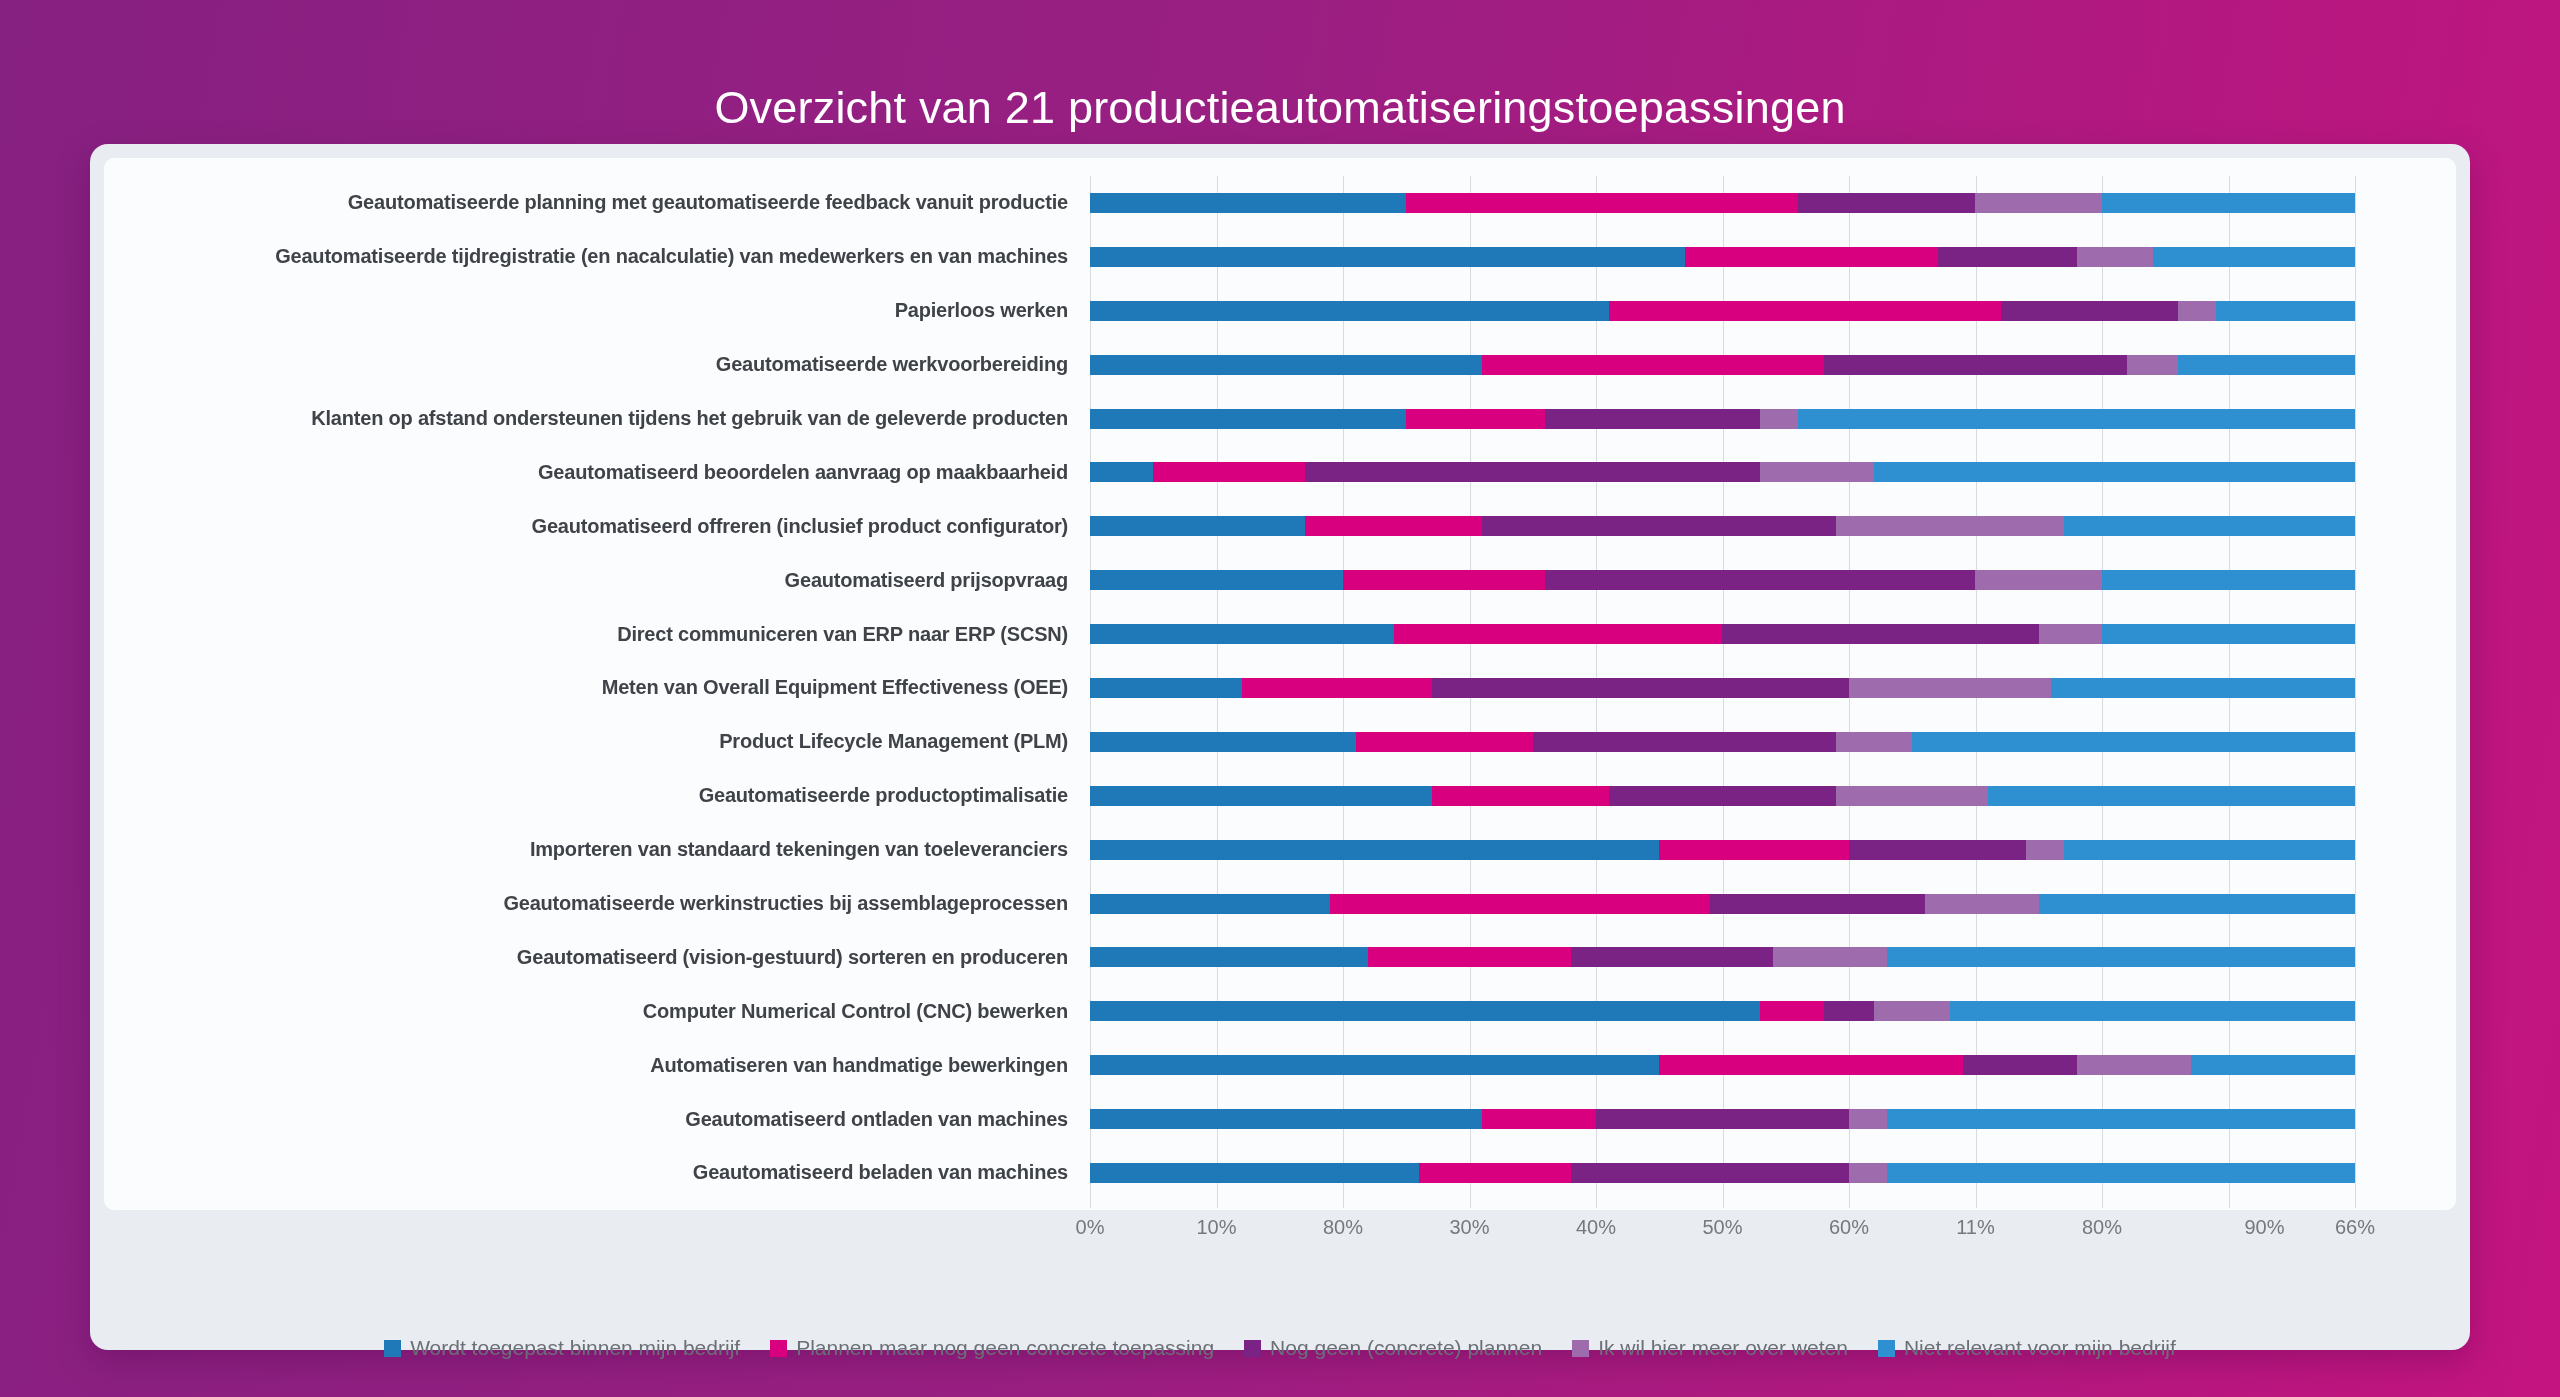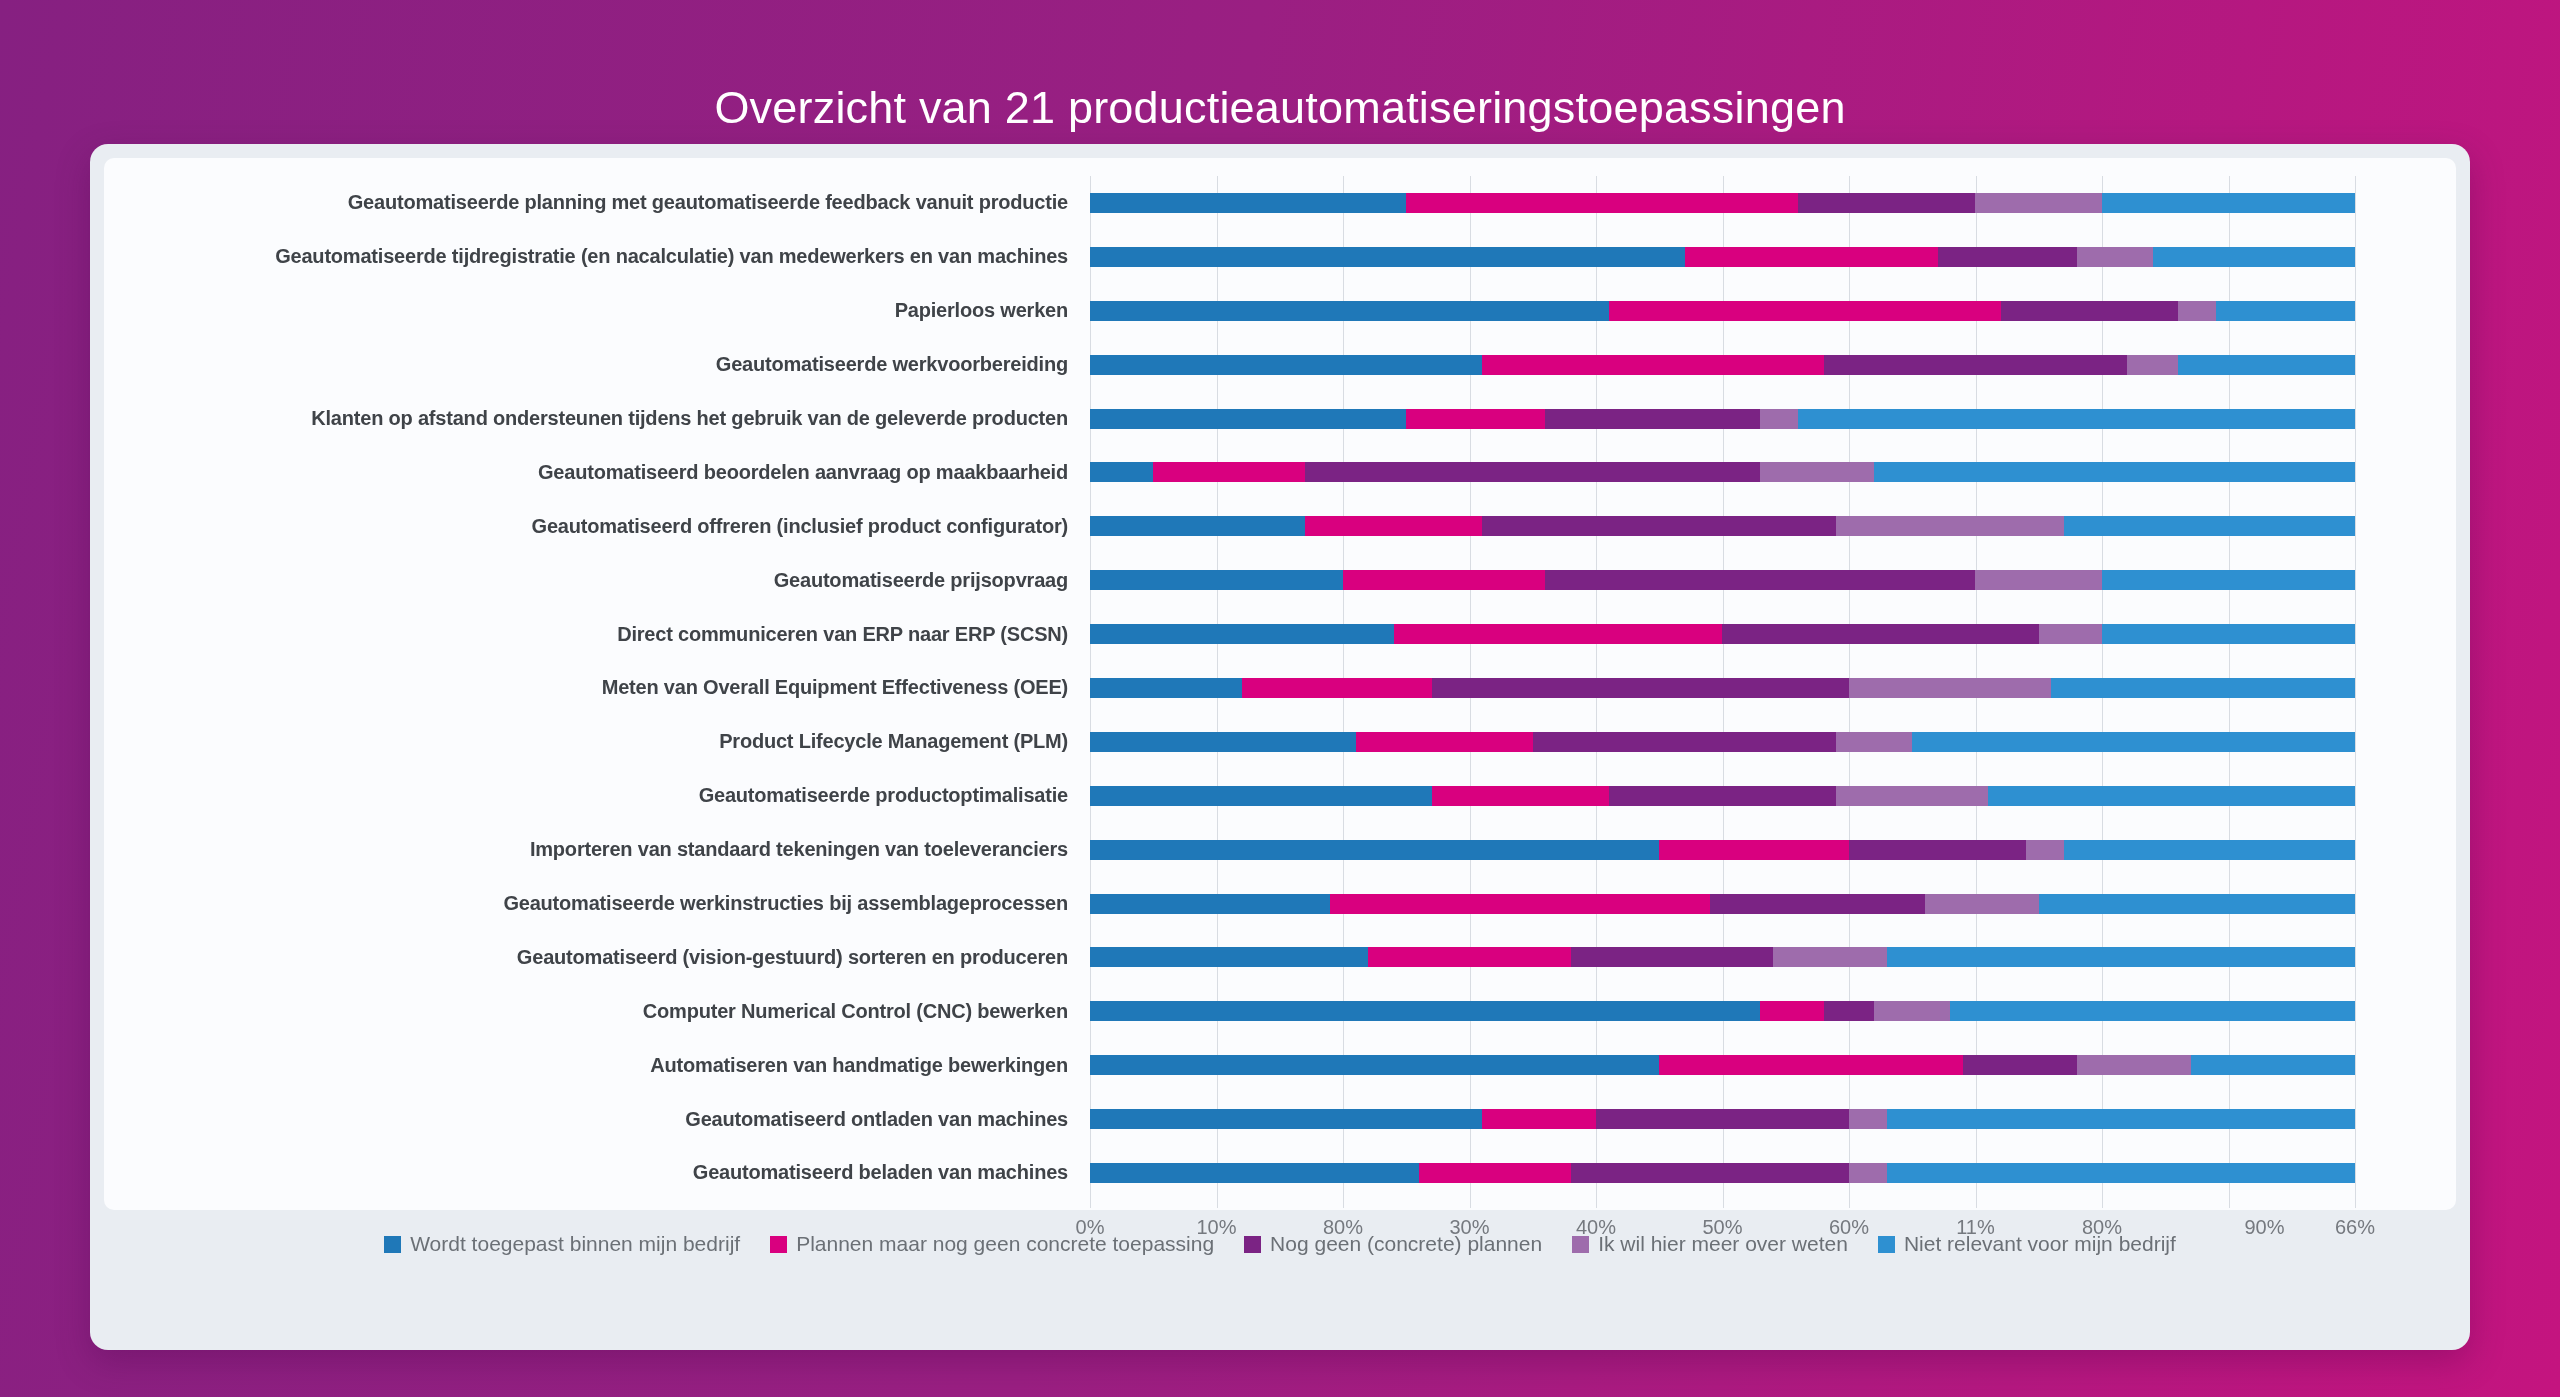--- a/index.html
+++ b/index.html
@@ -102,21 +102,21 @@
     top: 0;
     transform: translateX(-50%);
     font-size: 20px;
     color: #75797F;
     white-space: nowrap;
   }
   .legend {
     position: absolute;
     left: 0;
     right: 0;
-    top: 1088px;
+    top: 1192px;
     display: flex;
     justify-content: center;
     align-items: center;
     gap: 30px;
   }
   .legend-item {
     display: flex;
     align-items: center;
     gap: 9px;
   }
@@ -218,21 +218,21 @@
         <div class="row-label">Geautomatiseerd offreren (inclusief product configurator)</div>
         <div class="bar-track">
           <div class="seg" style="width: 17%; background: rgb(31, 120, 184);"></div>
           <div class="seg" style="width: 14%; background: rgb(217, 0, 127);"></div>
           <div class="seg" style="width: 28%; background: rgb(123, 35, 132);"></div>
           <div class="seg" style="width: 18%; background: rgb(158, 108, 172);"></div>
           <div class="seg" style="width: 23%; background: rgb(46, 144, 209);"></div>
         </div>
       </div>
       <div class="row">
-        <div class="row-label">Geautomatiseerde prijsopvraag</div>
+        <div class="row-label">Geautomatiseerd prijsopvraag</div>
         <div class="bar-track">
           <div class="seg" style="width: 20%; background: rgb(31, 120, 184);"></div>
           <div class="seg" style="width: 16%; background: rgb(217, 0, 127);"></div>
           <div class="seg" style="width: 34%; background: rgb(123, 35, 132);"></div>
           <div class="seg" style="width: 10%; background: rgb(158, 108, 172);"></div>
           <div class="seg" style="width: 20%; background: rgb(46, 144, 209);"></div>
         </div>
       </div>
       <div class="row">
         <div class="row-label">Direct communiceren van ERP naar ERP (SCSN)</div>

